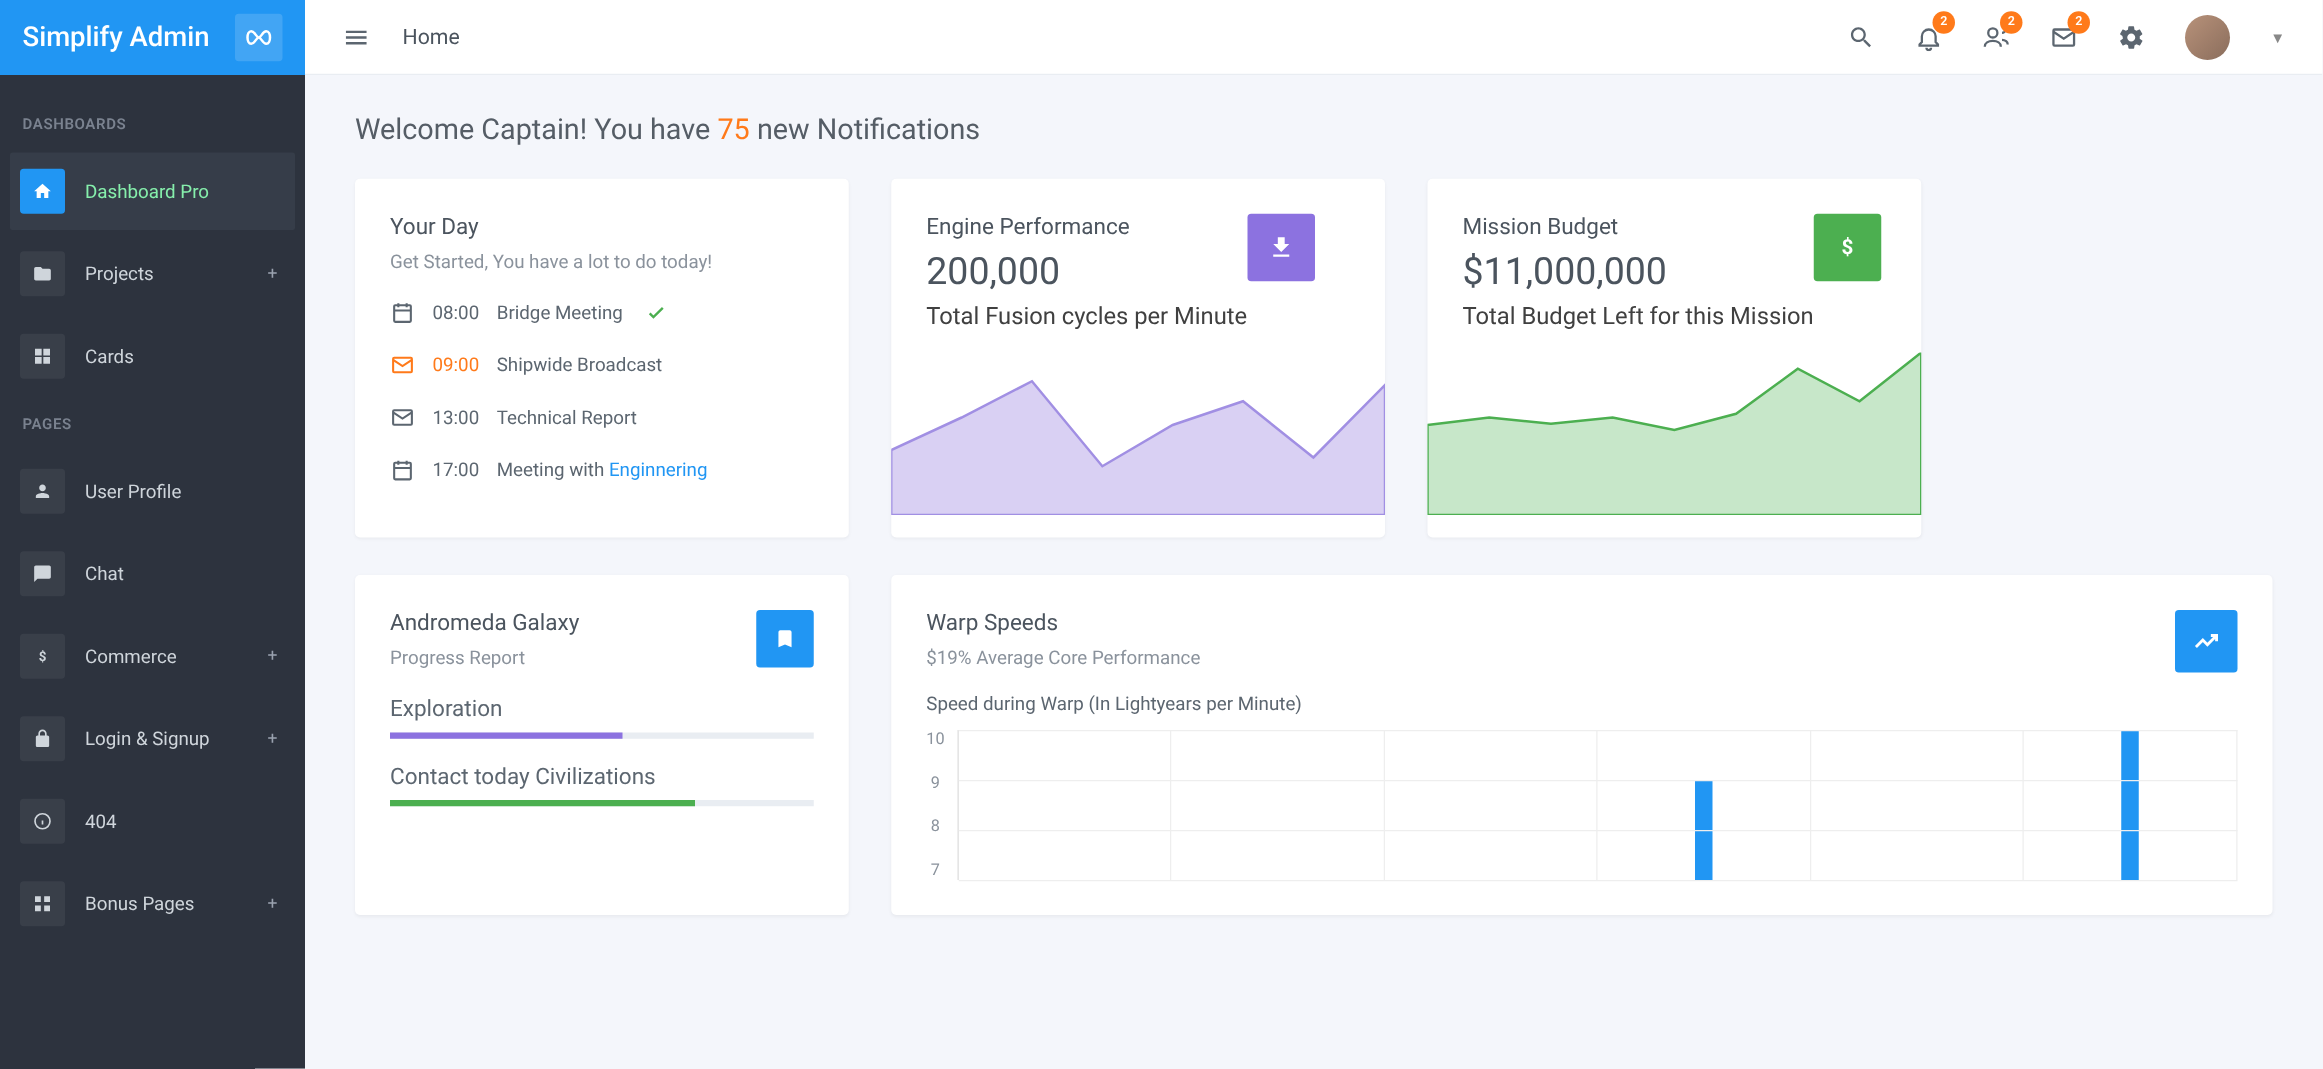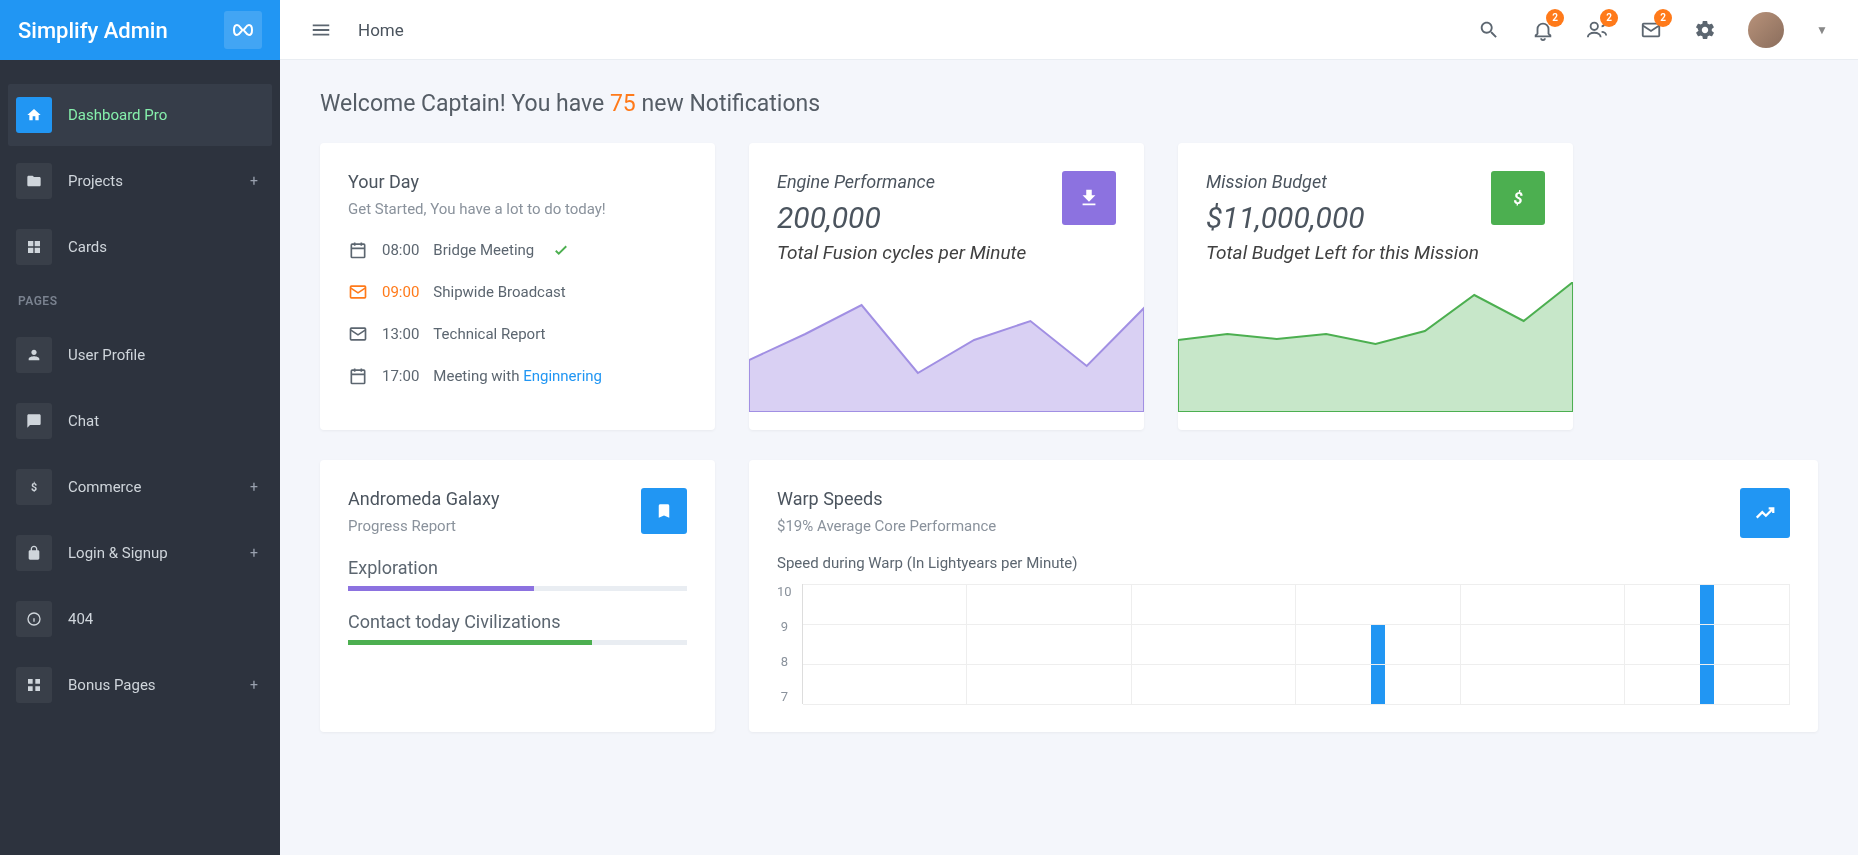--- a/index.html
+++ b/index.html
@@ -1,20 +1,20 @@
 <!DOCTYPE html>
 <html><head>
 <meta charset="utf-8">
 <style>
 * { margin:0; padding:0; box-sizing:border-box; font-family:-apple-system,BlinkMacSystemFont,"Segoe UI",Roboto,sans-serif; }
 body { background:#f4f6fb; color:#5c6670; overflow:hidden; }
 .app { display:flex; width:1858px; height:855px; }
 
 
-.sidebar { width:280px; background:#2d333e; display:flex; flex-direction:column; }
+.sidebar { width:244px; background:#2d333e; display:flex; flex-direction:column; }
 .brand { background:#2196f3; height:60px; display:flex; align-items:center; padding:0 18px; color:#fff; justify-content:space-between; }
 .brand-title { font-size:22px; font-weight:500; }
 .brand-icon { width:38px; height:38px; background:rgba(255,255,255,0.15); border-radius:3px; display:flex; align-items:center; justify-content:center; }
 .sb-scroll { flex:1; overflow-y:auto; padding-top:20px; }
 .sb-section { color:#7a828f; font-size:12px; font-weight:600; letter-spacing:0.5px; padding:12px 18px; }
 .sb-item { display:flex; align-items:center; padding:13px 8px; margin:4px 8px; color:#cfd5db; font-size:15px; cursor:pointer; position:relative; border-radius:2px; }
 .sb-item.active { background:#363d49; color:#86efac; }
 .sb-item.active .sb-icon { background:#2196f3; color:#fff; }
 .sb-icon { width:36px; height:36px; background:rgba(255,255,255,0.06); border-radius:3px; display:flex; align-items:center; justify-content:center; margin-right:16px; }
 .sb-plus { position:absolute; right:14px; color:#9aa2af; font-size:14px; }
@@ -49,21 +49,21 @@
 .ev-icon { color:#5c6670; }
 .ev.current .ev-icon, .ev.current .ev-time { color:#ff7a1a; }
 .ev-time { color:#5c6670; }
 .ev-label { color:#5c6670; }
 .ev-label .link { color:#2196f3; }
 .check { color:#4caf50; margin-left:4px; }
 
 
 .stat { width:395px; position:relative; }
 .stat .card-body { padding-bottom:0; }
-.stat-head { display:flex; justify-content:space-between; align-items:flex-start;font-style:italic; }
+.stat-head { display:flex; justify-content:flex-start; align-items:flex-start; }
 .stat-icon { width:54px; height:54px; border-radius:3px; display:flex; align-items:center; justify-content:center; color:#fff; }
 .stat-icon.purple { background:#8c72e0; }
 .stat-icon.green { background:#4caf50; }
 .stat-icon.blue { background:#2196f3; }
 .stat-val { font-size:30px; color:#4b545e; margin:6px 0; font-weight:400; }
 .stat-desc { font-size:19px; color:#404040; margin-bottom:18px; }
 .spark { width:100%; height:130px; display:block; }
 
 
 .pg { width:395px; }
@@ -95,20 +95,21 @@
   <div class="sidebar">
     <div class="brand">
       <span class="brand-title">Simplify Admin</span>
       <span class="brand-icon">
         <svg width="22" height="12" viewBox="0 0 22 12">
             <path d="M5 1 C1 1 1 11 5 11 C8 11 9 6 11 6 C13 6 14 11 17 11 C21 11 21 1 17 1 C14 1 13 6 11 6 C9 6 8 1 5 1 Z" fill="none" stroke="#fff" stroke-width="2"></path>
           </svg>
       </span>
     </div>
     <div class="sb-scroll">
+      <div class="sb-section">DASHBOARDS</div>
 
       <div class="sb-item active">
         <span class="sb-icon">
             <svg width="16" height="16" viewBox="0 0 24 24" fill="#fff">
               <path d="M10 20v-6h4v6h5v-8h3L12 3 2 12h3v8z"></path>
             </svg>
           </span>
         <span>Dashboard Pro</span>
       </div>
       <div class="sb-item">

